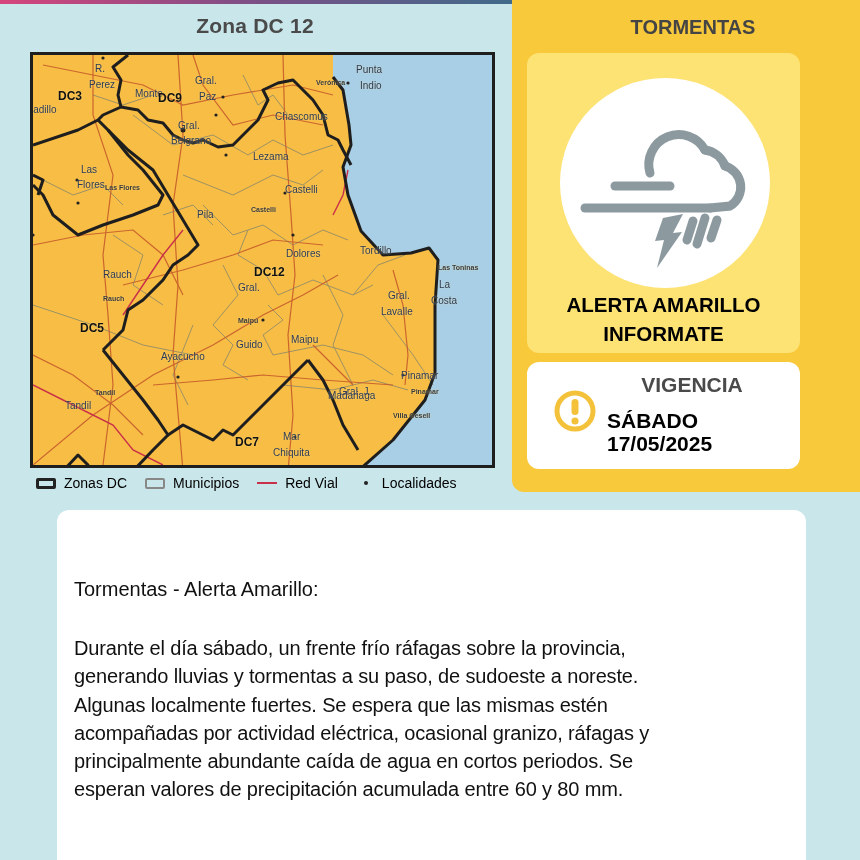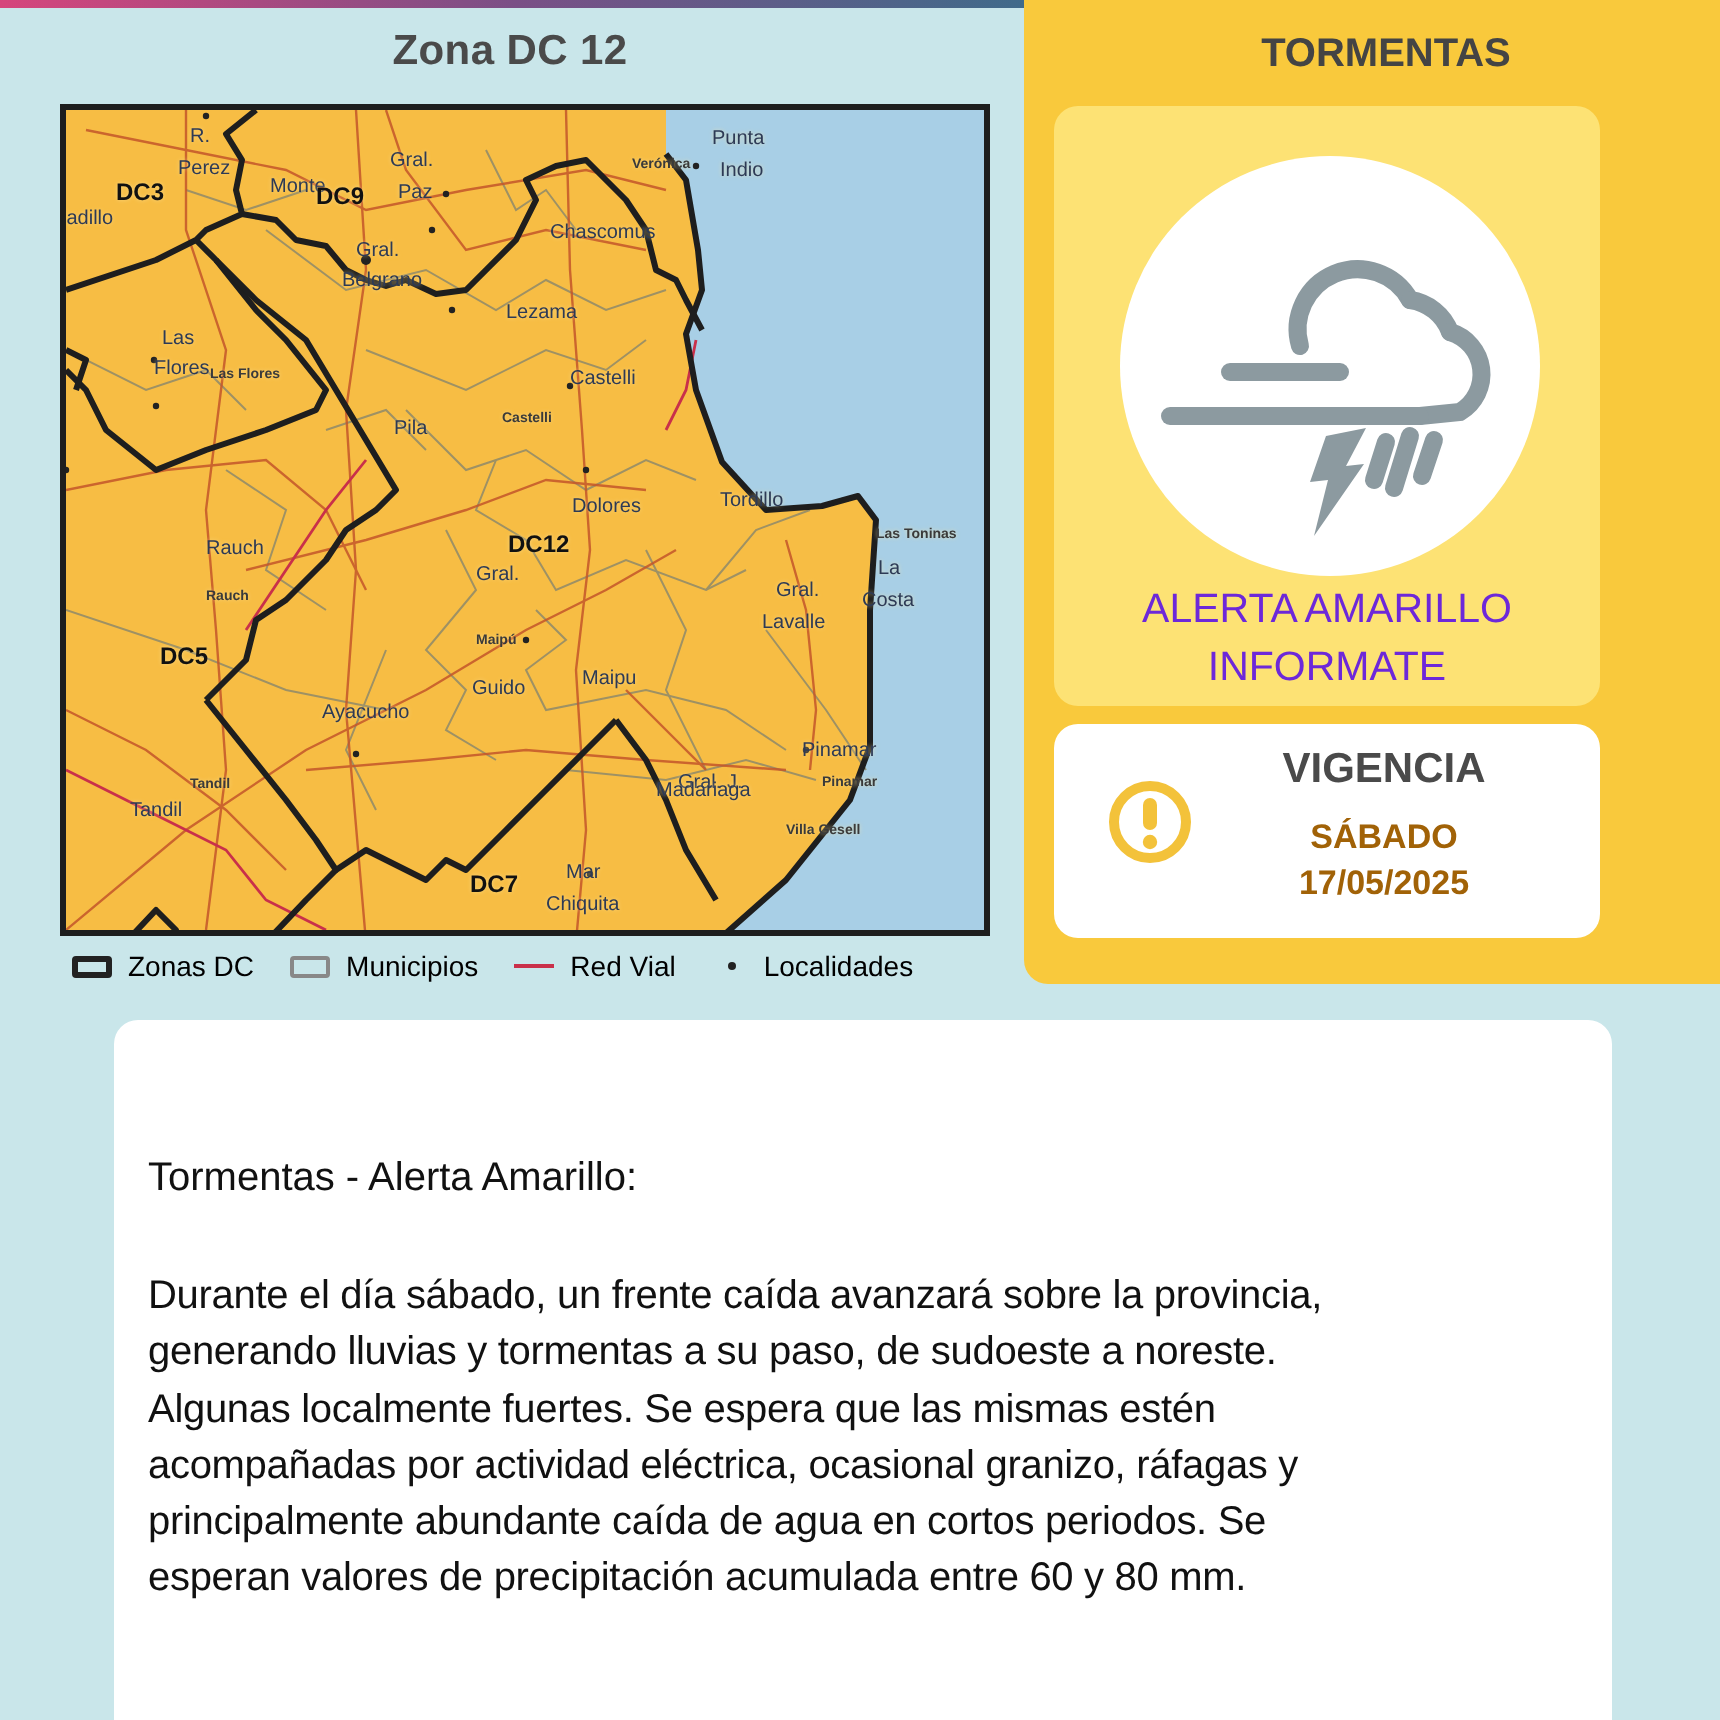--- a/index.html
+++ b/index.html
@@ -52,34 +52,34 @@
   .alert-inner {
     position: absolute; left: 15px; top: 53px; width: 273px; height: 300px;
     background: #fde274; border-radius: 12px;
   }
   .icon-circle {
     position: absolute; left: 33px; top: 25px; width: 210px; height: 210px;
     border-radius: 50%; background: #ffffff;
   }
   .alert-level {
     position: absolute; left: 0; top: 237px; width: 100%; text-align: center;
-    font-size: 20.5px; font-weight: normal; color: #6d28d9; line-height: 29px;
+    font-size: 20.5px; font-weight: bold; color: #000000; line-height: 29px;
   }
   .validity-box {
     position: absolute; left: 15px; top: 362px; width: 273px; height: 107px;
     background: #ffffff; border-radius: 12px;
   }
   .warn-icon { position: absolute; left: 27px; top: 28px; }
   .validity-title {
     position: absolute; left: 80px; top: 11px; width: 170px; text-align: center;
     font-size: 21px; font-weight: bold; color: #4a4a4a;
   }
   .validity-day, .validity-date {
-    position: absolute; left: 80px; width: 170px; text-align: center;
-    font-size: 17px; font-weight: bold; color: #a16207;
+    position: absolute; left: 80px; width: 170px; text-align: left;
+    font-size: 21px; font-weight: bold; color: #000000;
   }
   .validity-day { top: 47px; }
   .validity-date { top: 70px; }
 
   .desc-card {
     position: absolute; left: 57px; top: 510px; width: 749px; height: 360px;
     background: #ffffff; border-radius: 12px 12px 0 0;
   }
   .desc-title {
     position: absolute; left: 17px; top: 68px; font-size: 20px; color: #111;
@@ -279,20 +279,20 @@
     </svg>
     <div class="validity-title">VIGENCIA</div>
     <div class="validity-day">SÁBADO</div>
     <div class="validity-date">17/05/2025</div>
   </div>
 </div>
 
 <div class="desc-card">
   <div class="desc-title">Tormentas - Alerta Amarillo:</div>
   <div class="desc-body">
-    <span>Durante el día sábado, un frente caída avanzará sobre la provincia,</span>
+    <span>Durante el día sábado, un frente frío ráfagas sobre la provincia,</span>
     <span>generando lluvias y tormentas a su paso, de sudoeste a noreste.</span>
     <span>Algunas localmente fuertes. Se espera que las mismas estén</span>
     <span>acompañadas por actividad eléctrica, ocasional granizo, ráfagas y</span>
     <span>principalmente abundante caída de agua en cortos periodos. Se</span>
     <span>esperan valores de precipitación acumulada entre 60 y 80 mm.</span>
   </div>
 </div>
 
 </body></html>

